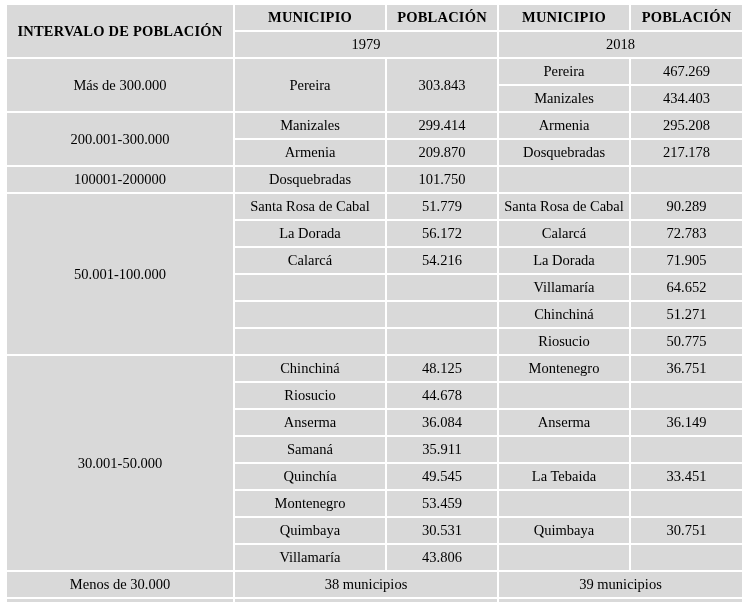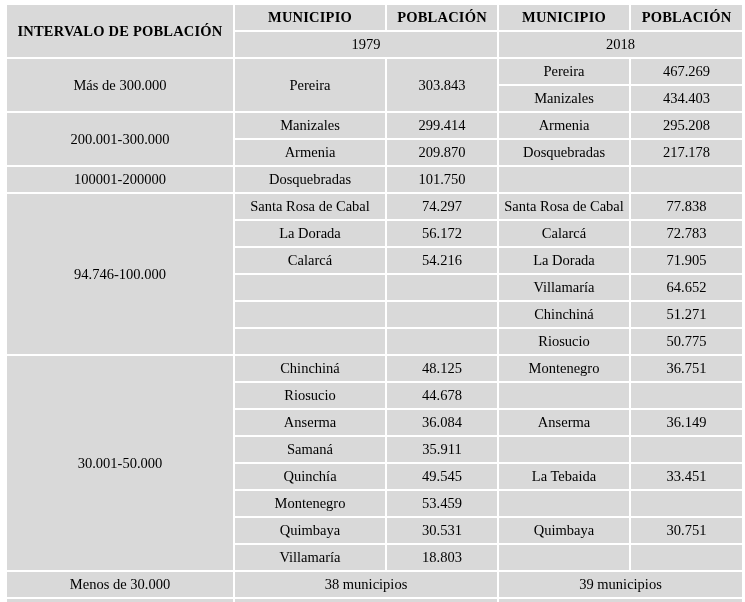--- a/index.html
+++ b/index.html
@@ -122,25 +122,25 @@
 
       <tr>
         <td class="interval-label">100001-200000</td>
         <td>Dosquebradas</td>
         <td>101.750</td>
         <td class="empty"></td>
         <td class="empty"></td>
       </tr>
 
       <tr>
-        <td class="interval-label" rowspan="6">94.746-100.000</td>
+        <td class="interval-label" rowspan="6">50.001-100.000</td>
         <td>Santa Rosa de Cabal</td>
-        <td>74.297</td>
+        <td>51.779</td>
         <td>Santa Rosa de Cabal</td>
-        <td>77.838</td>
+        <td>90.289</td>
       </tr>
       <tr>
         <td>La Dorada</td>
         <td>56.172</td>
         <td>Calarcá</td>
         <td>72.783</td>
       </tr>
       <tr>
         <td>Calarcá</td>
         <td>54.216</td>
@@ -204,21 +204,21 @@
         <td class="empty"></td>
       </tr>
       <tr>
         <td>Quimbaya</td>
         <td>30.531</td>
         <td>Quimbaya</td>
         <td>30.751</td>
       </tr>
       <tr>
         <td>Villamaría</td>
-        <td>18.803</td>
+        <td>43.806</td>
         <td class="empty"></td>
         <td class="empty"></td>
       </tr>
 
       <tr>
         <td class="summary-label">Menos de 30.000</td>
         <td class="summary-val" colspan="2">38 municipios</td>
         <td class="summary-val" colspan="2">39 municipios</td>
       </tr>
 

